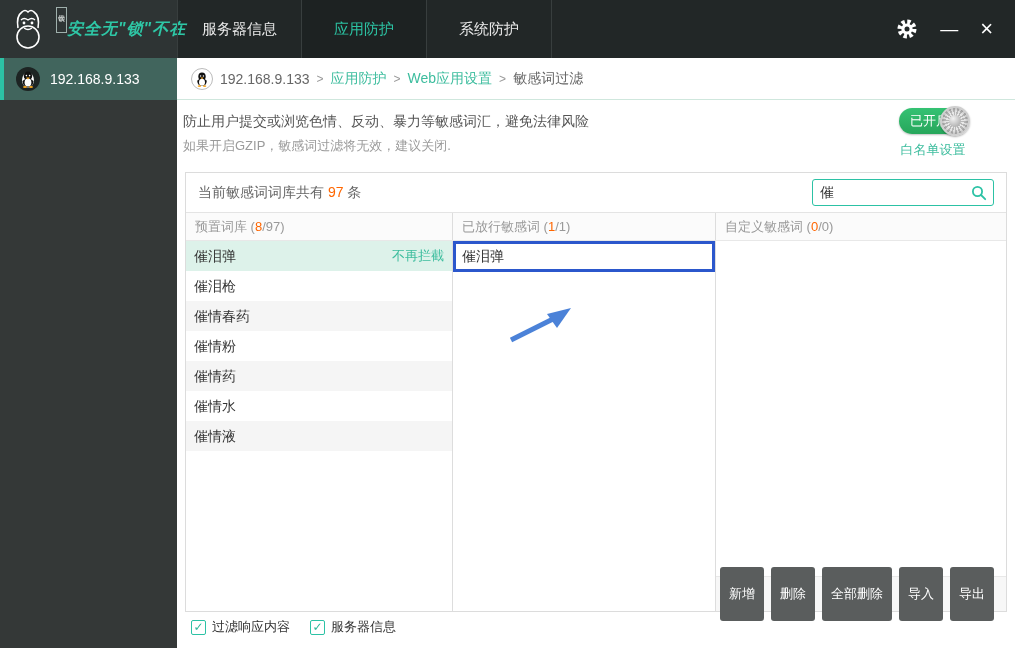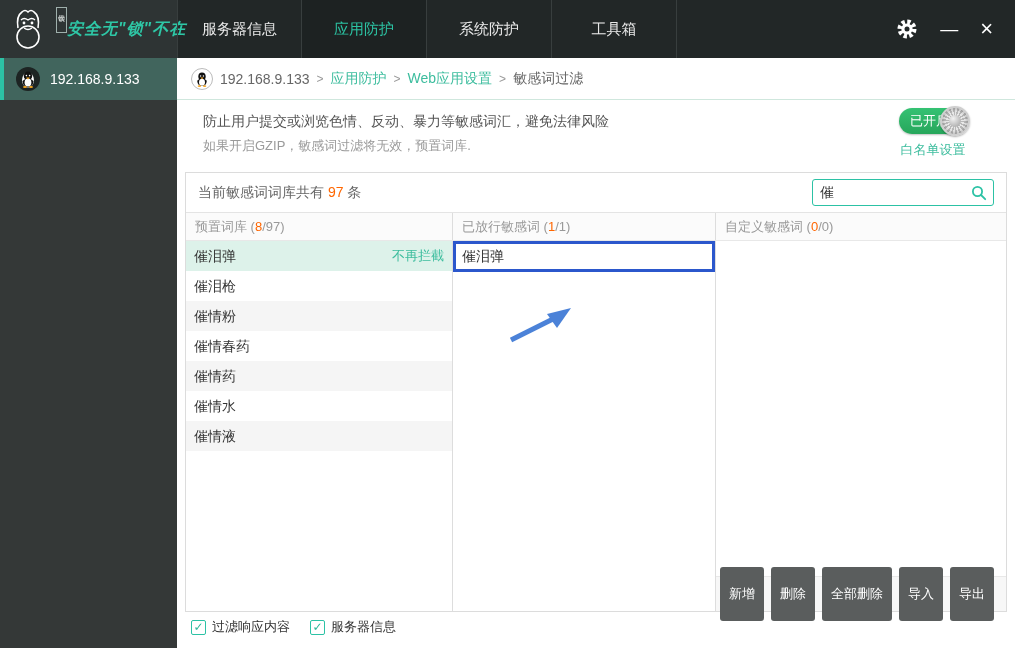--- a/index.html
+++ b/index.html
@@ -27,21 +27,21 @@
   .tux-circle { width:24px; height:24px; border-radius:50%; background:#1d2423; display:flex; align-items:center; justify-content:center; }
   .server-label { color:#fff; font-size:14px; }
 
   
   .content { position:absolute; left:177px; top:58px; width:838px; height:590px; background:#fff; }
   .breadcrumb { height:42px; display:flex; align-items:center; gap:7px; padding-left:14px; border-bottom:1px solid #cfe7dd; font-size:14px; color:#666; }
   .bc-tux { width:22px; height:22px; border-radius:50%; border:1px solid #bbb; background:#fff; display:flex; align-items:center; justify-content:center; }
   .bc-link { color:#3dbd9e; cursor:pointer; }
   .bc-sep { color:#999; font-size:12px; }
 
-  .intro { margin:10px 0 0 26px; }
+  .intro { margin:10px 0 0 6px; }
   .intro-line1 { color:#555; font-size:14px; line-height:22px; }
   .intro-line2 { color:#9a9a9a; font-size:13px; line-height:22px; margin-top:3px; }
 
   .status-box { position:absolute; top:50px; right:48px; display:flex; flex-direction:column; align-items:center; }
   .toggle-pill { position:relative; width:68px; height:26px; border-radius:14px; background:linear-gradient(#35c273,#27a65b); color:#fff; font-size:13px; line-height:26px; padding-left:11px; cursor:pointer; box-shadow:0 1px 2px rgba(0,0,0,.25); }
   .toggle-knob { position:absolute; right:-3px; top:-2px; width:30px; height:30px; border-radius:50%;
     background:repeating-conic-gradient(#e8e8e8 0deg 10deg, #b9b9b9 10deg 20deg);
     border:2px solid #cfcfcf; box-shadow:inset 0 0 4px rgba(0,0,0,.35),0 1px 2px rgba(0,0,0,.3); }
   .toggle-knob::after { content:""; position:absolute; left:7px; top:7px; width:12px; height:12px; border-radius:50%;
     background:radial-gradient(circle at 35% 30%, #f2f2f2, #9e9e9e); }
@@ -95,21 +95,20 @@
       <circle cx="24" cy="19" r="1.4" fill="#fff"></circle>
       <path d="M16 24 q4 3 8 0" fill="none" stroke="#fff" stroke-width="1.3"></path>
     </svg>
     <span class="logo-badge">云锁</span>
     <span class="slogan">安全无"锁"不在</span>
   </div>
   <div class="nav">
     <div class="nav-item">服务器信息</div>
     <div class="nav-item active">应用防护</div>
     <div class="nav-item">系统防护</div>
-    <div class="nav-item">工具箱</div>
   </div>
   <div class="win-controls">
     <span class="win-btn">
       <svg class="gear-svg" width="22" height="22" viewBox="0 0 22 22">
         <circle cx="11" cy="11" r="7" fill="none" stroke="#fff" stroke-width="5" stroke-dasharray="3.2 2.3"></circle>
         <circle cx="11" cy="11" r="5.6" fill="#fff"></circle>
         <circle cx="11" cy="11" r="2.5" fill="#222727"></circle>
       </svg>
     </span>
     <span class="win-btn">—</span>
@@ -156,21 +155,21 @@
     <span class="bc-sep">&gt;</span>
     <span class="bc-link">应用防护</span>
     <span class="bc-sep">&gt;</span>
     <span class="bc-link">Web应用设置</span>
     <span class="bc-sep">&gt;</span>
     <span>敏感词过滤</span>
   </div>
 
   <div class="intro">
     <div class="intro-line1">防止用户提交或浏览色情、反动、暴力等敏感词汇，避免法律风险</div>
-    <div class="intro-line2">如果开启GZIP，敏感词过滤将无效，预置词库.</div>
+    <div class="intro-line2">如果开启GZIP，敏感词过滤将无效，建议关闭.</div>
   </div>
 
   <div class="status-box">
     <div class="toggle-pill">
       <span>已开启</span>
       <div class="toggle-knob"></div>
     </div>
     <div class="whitelist-link">白名单设置</div>
   </div>
 
@@ -205,24 +204,24 @@
     <div class="cols-body">
       <div class="col-1">
         <div class="list-row row-selected">
           <span>催泪弹</span>
           <span class="row-action">不再拦截</span>
         </div>
         <div class="list-row">
             <span>催泪枪</span>
           </div>
         <div class="list-row">
+            <span>催情春药</span>
+          </div>
+        <div class="list-row">
             <span>催情粉</span>
-          </div>
-        <div class="list-row">
-            <span>催情春药</span>
           </div>
         <div class="list-row">
             <span>催情药</span>
           </div>
         <div class="list-row">
             <span>催情水</span>
           </div>
         <div class="list-row">
             <span>催情液</span>
           </div>

